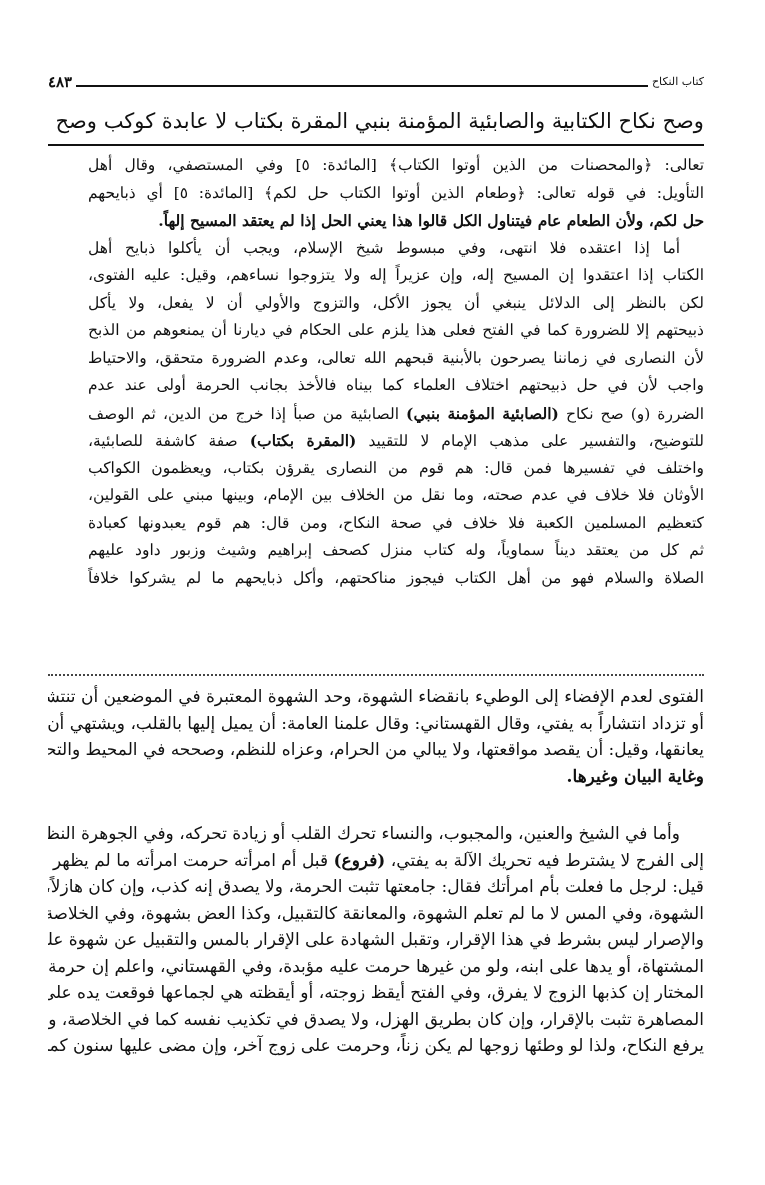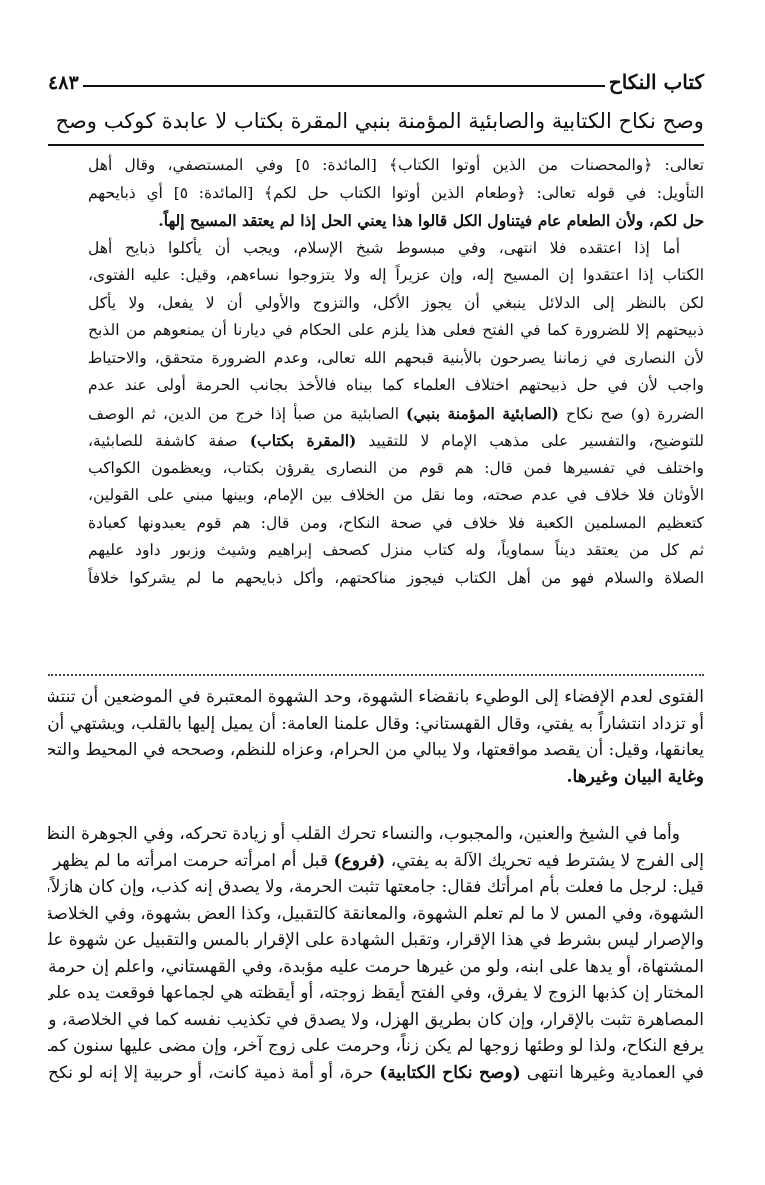--- a/index.html
+++ b/index.html
@@ -27,38 +27,39 @@
       position: absolute;
       top: 66px;
       left: 0;
       right: 0;
       height: 26px;
       display: flex;
       align-items: flex-end;
       direction: rtl;
     }
     .running-header .chapter {
-      font-size: 20px;
-      font-weight: bold;
+      font-size: 11px;
+      font-weight: normal;
       white-space: nowrap;
       padding-left: 4px;
       line-height: 20px;
       text-align: center;
     }
     .running-header .rule {
       flex: 1;
       border-bottom: 2px solid #111;
       margin-bottom: 5px;
     }
     .running-header .pagenum {
-      font-size: 19px;
+      font-size: 15px;
       font-weight: bold;
       white-space: nowrap;
       padding-right: 4px;
       line-height: 20px;
+      font-family: Liberation Serif, serif;
     }
     
     .matn {
       position: absolute;
       top: 104px;
       left: 0;
       right: 0;
       height: 36px;
       font-size: 21px;
       line-height: 34px;
@@ -160,16 +161,15 @@
   <div class="body-block block-3">
     <div class="line indent">وأما في الشيخ والعنين، والمجبوب، والنساء تحرك القلب أو زيادة تحركه، وفي الجوهرة النظر</div>
     <div class="line">إلى الفرج لا يشترط فيه تحريك الآلة به يفتي، <b>(فروع)</b> قبل أم امرأته حرمت امرأته ما لم يظهر عدم</div>
     <div class="line">قيل: لرجل ما فعلت بأم امرأتك فقال: جامعتها تثبت الحرمة، ولا يصدق إنه كذب، وإن كان هازلاً،</div>
     <div class="line">الشهوة، وفي المس لا ما لم تعلم الشهوة، والمعانقة كالتقبيل، وكذا العض بشهوة، وفي الخلاصة</div>
     <div class="line">والإصرار ليس بشرط في هذا الإقرار، وتقبل الشهادة على الإقرار بالمس والتقبيل عن شهوة على</div>
     <div class="line">المشتهاة، أو يدها على ابنه، ولو من غيرها حرمت عليه مؤبدة، وفي القهستاني، واعلم إن حرمة</div>
     <div class="line">المختار إن كذبها الزوج لا يفرق، وفي الفتح أيقظ زوجته، أو أيقظته هي لجماعها فوقعت يده على بنته</div>
     <div class="line">المصاهرة تثبت بالإقرار، وإن كان بطريق الهزل، ولا يصدق في تكذيب نفسه كما في الخلاصة، ولا</div>
     <div class="line">يرفع النكاح، ولذا لو وطئها زوجها لم يكن زناً، وحرمت على زوج آخر، وإن مضى عليها سنون كما</div>
-    <div class="line">في العمادية وغيرها انتهى <b>(وصح نكاح الكتابية)</b> حرة، أو أمة ذمية كانت، أو حربية إلا إنه لو نكح</div>
   </div>
 
 </div>
 
 </body></html>

